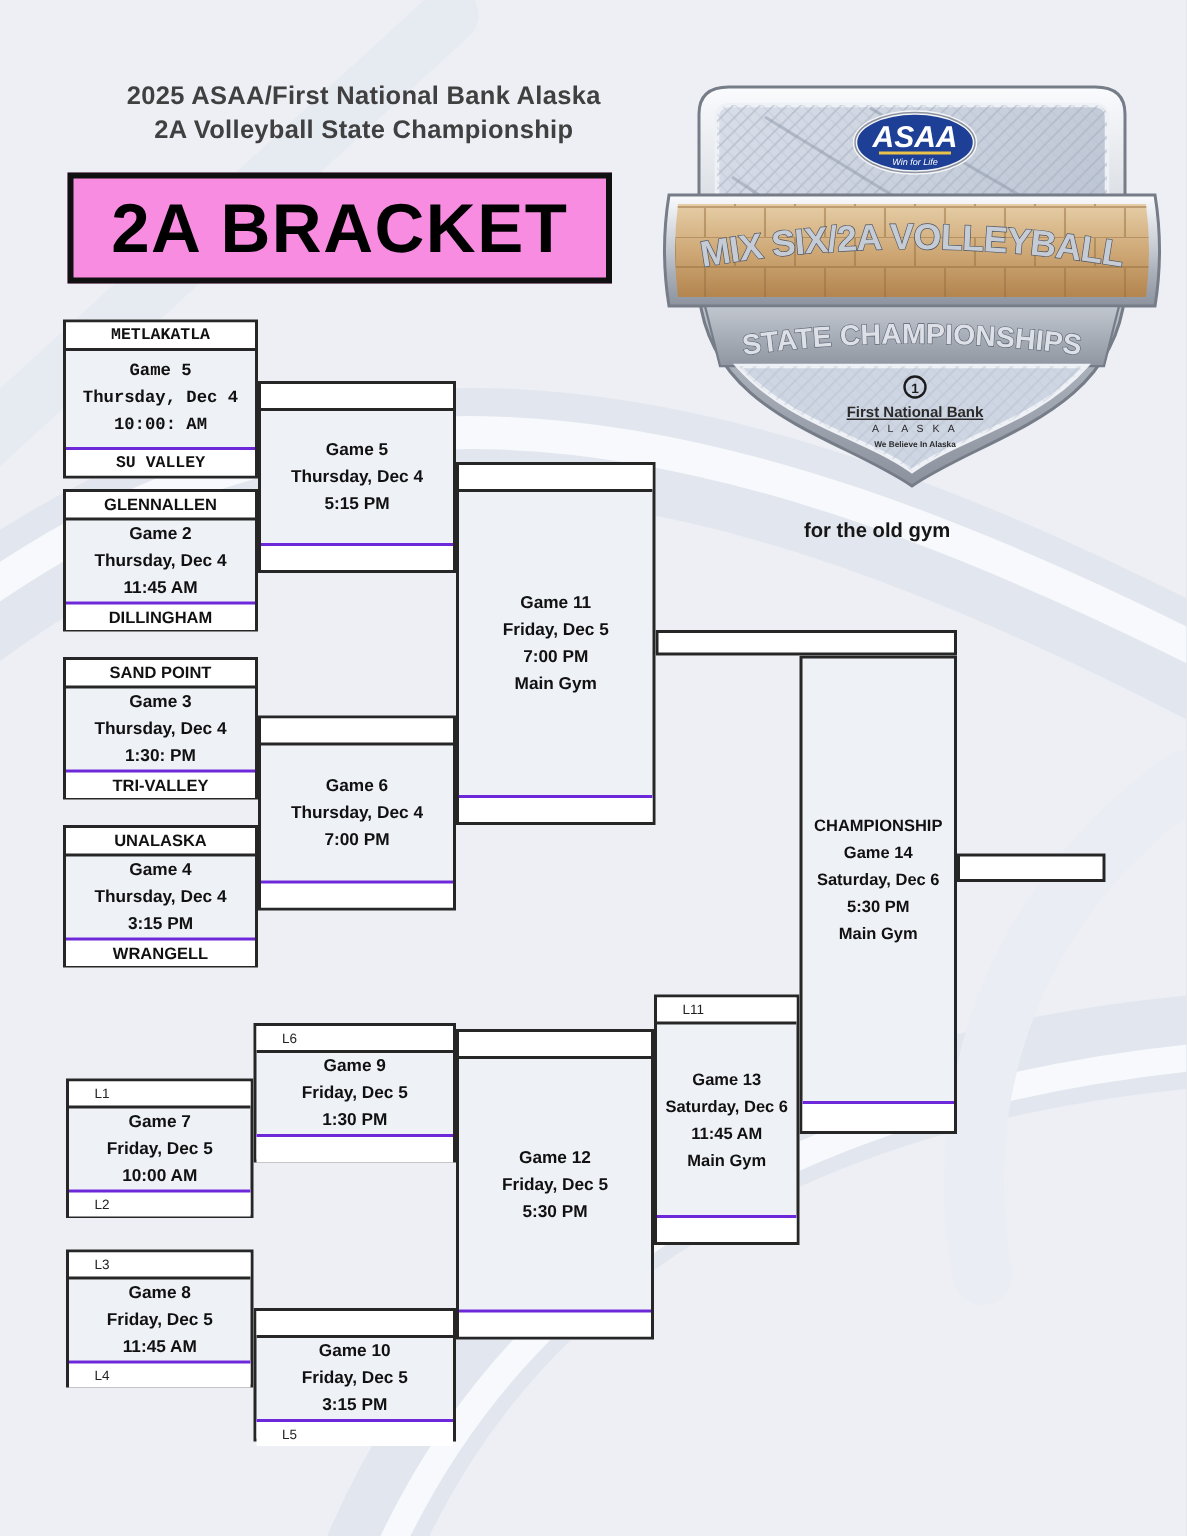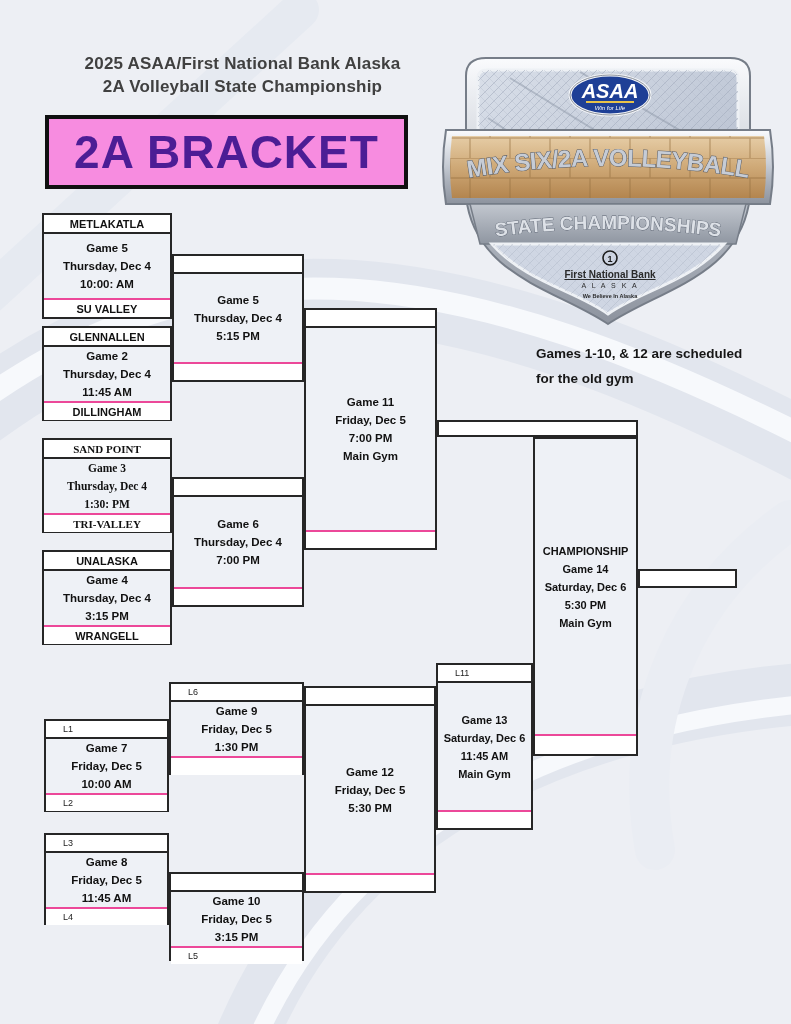--- a/index.html
+++ b/index.html
@@ -13,39 +13,39 @@
   .abs{position:absolute;box-sizing:border-box;}
   
   .title{
     left:40px;top:52px;width:405px;text-align:center;
     font-size:17px;font-weight:bold;line-height:23px;letter-spacing:.2px;
   }
   .pinkbox{
     left:45px;top:115px;width:363px;height:74px;
     background:#f78ce0;border:4px solid #101010;
     display:flex;align-items:center;justify-content:center;
-    font-size:46px;font-weight:bold;letter-spacing:1px;color:#4c1d95;
+    font-size:46px;font-weight:bold;letter-spacing:1px;color:#000000;
   }
   .note{
     left:536px;top:341px;width:240px;
     font-size:13.5px;font-weight:bold;color:#161616;line-height:25px;
   }
   
   .unit{
     position:absolute;box-sizing:border-box;
     border:2px solid #262626;background:#eef1f6;
     display:flex;flex-direction:column;color:#111;
   }
   .slot{
     background:#fff;flex:0 0 16px;display:flex;align-items:center;justify-content:center;
     font-size:11px;font-weight:bold;overflow:hidden;
   }
   .slot.tall{flex-basis:17px;}
   .slot.top{border-bottom:2px solid #262626;}
-  .slot.bottom{border-top:2px solid #ec4899;}
+  .slot.bottom{border-top:2px solid #6d28d9;}
   .slot.lbl{justify-content:flex-start;padding-left:17px;font-size:9px;font-weight:normal;color:#222;}
   .info{
     flex:1 1 auto;display:flex;flex-direction:column;align-items:center;justify-content:center;
     font-size:11.5px;font-weight:bold;text-align:center;
   }
   .info .iline{line-height:18px;white-space:nowrap;}
   .info.small{font-size:11px;}
   .bar{
     position:absolute;box-sizing:border-box;background:#fff;border:2px solid #262626;
   }
@@ -145,25 +145,24 @@
       <path d="M52 206 L284 206 C 250 244 202 252 168 276 C 134 252 86 244 52 206 Z" fill="url(#net)" opacity=".6"></path>
       <circle cx="170" cy="220" r="7" fill="none" stroke="#1c1c1c" stroke-width="1.6"></circle>
       <text x="170" y="224" text-anchor="middle" font-size="9" font-weight="bold" fill="#1c1c1c">1</text>
       <text x="170" y="240" text-anchor="middle" font-size="10" font-weight="bold" fill="#2a2a2a" text-decoration="underline">First National Bank</text>
       <text x="170" y="250" text-anchor="middle" font-size="7" letter-spacing="2" fill="#2a2a2a">A L A S K A</text>
       <text x="170" y="260" text-anchor="middle" font-size="5.5" font-weight="bold" fill="#2a2a2a">We Believe In Alaska</text>
     </g>
   </svg>
 
   <div class="abs note">
-    <div>Games 1-10, &amp; 12 are scheduled</div>
     <div>for the old gym</div>
   </div>
 
-  <div class="unit" style="left:42px;top:213px;width:130px;height:106px;">
+  <div class="unit" style="left:42px;top:213px;width:130px;height:106px;font-family:Liberation Mono, monospace;">
     <div class="slot tall top">
         <span>METLAKATLA</span>
       </div>
     <div class="info">
       <div class="iline">Game 5</div>
       <div class="iline">Thursday, Dec 4</div>
       <div class="iline">10:00: AM</div>
     </div>
     <div class="slot tall bottom">
         <span>SU VALLEY</span>
@@ -177,21 +176,21 @@
     <div class="info">
       <div class="iline">Game 2</div>
       <div class="iline">Thursday, Dec 4</div>
       <div class="iline">11:45 AM</div>
     </div>
     <div class="slot tall bottom">
         <span>DILLINGHAM</span>
       </div>
   </div>
 
-  <div class="unit" style="left:42px;top:438px;width:130px;height:95px;font-family:Liberation Serif, serif;">
+  <div class="unit" style="left:42px;top:438px;width:130px;height:95px;">
     <div class="slot tall top">
         <span>SAND POINT</span>
       </div>
     <div class="info">
       <div class="iline">Game 3</div>
       <div class="iline">Thursday, Dec 4</div>
       <div class="iline">1:30: PM</div>
     </div>
     <div class="slot tall bottom">
         <span>TRI-VALLEY</span>

